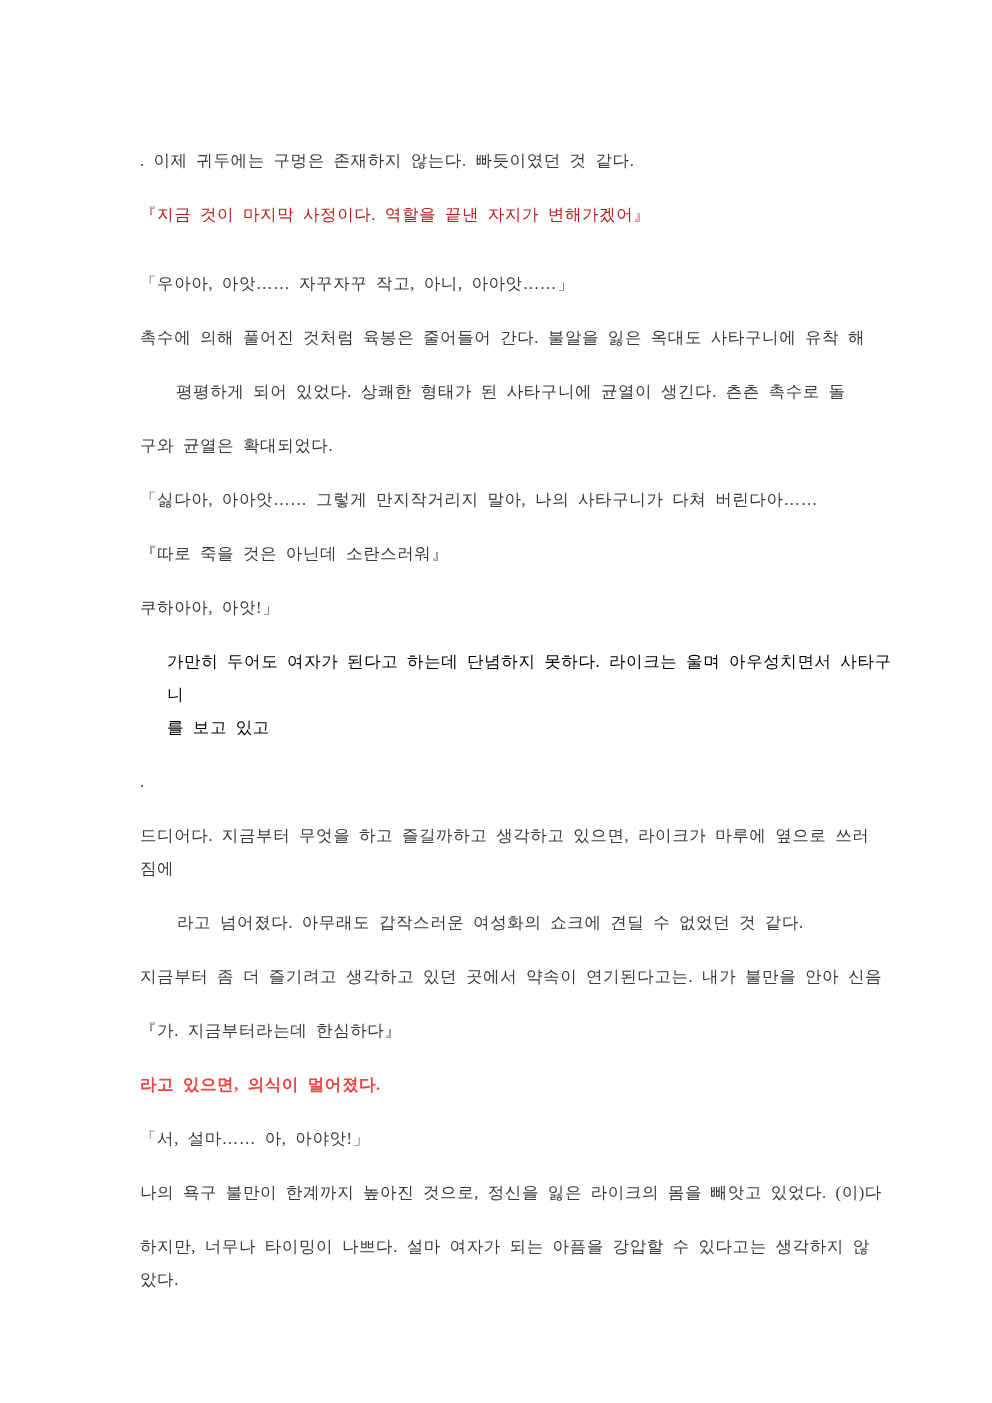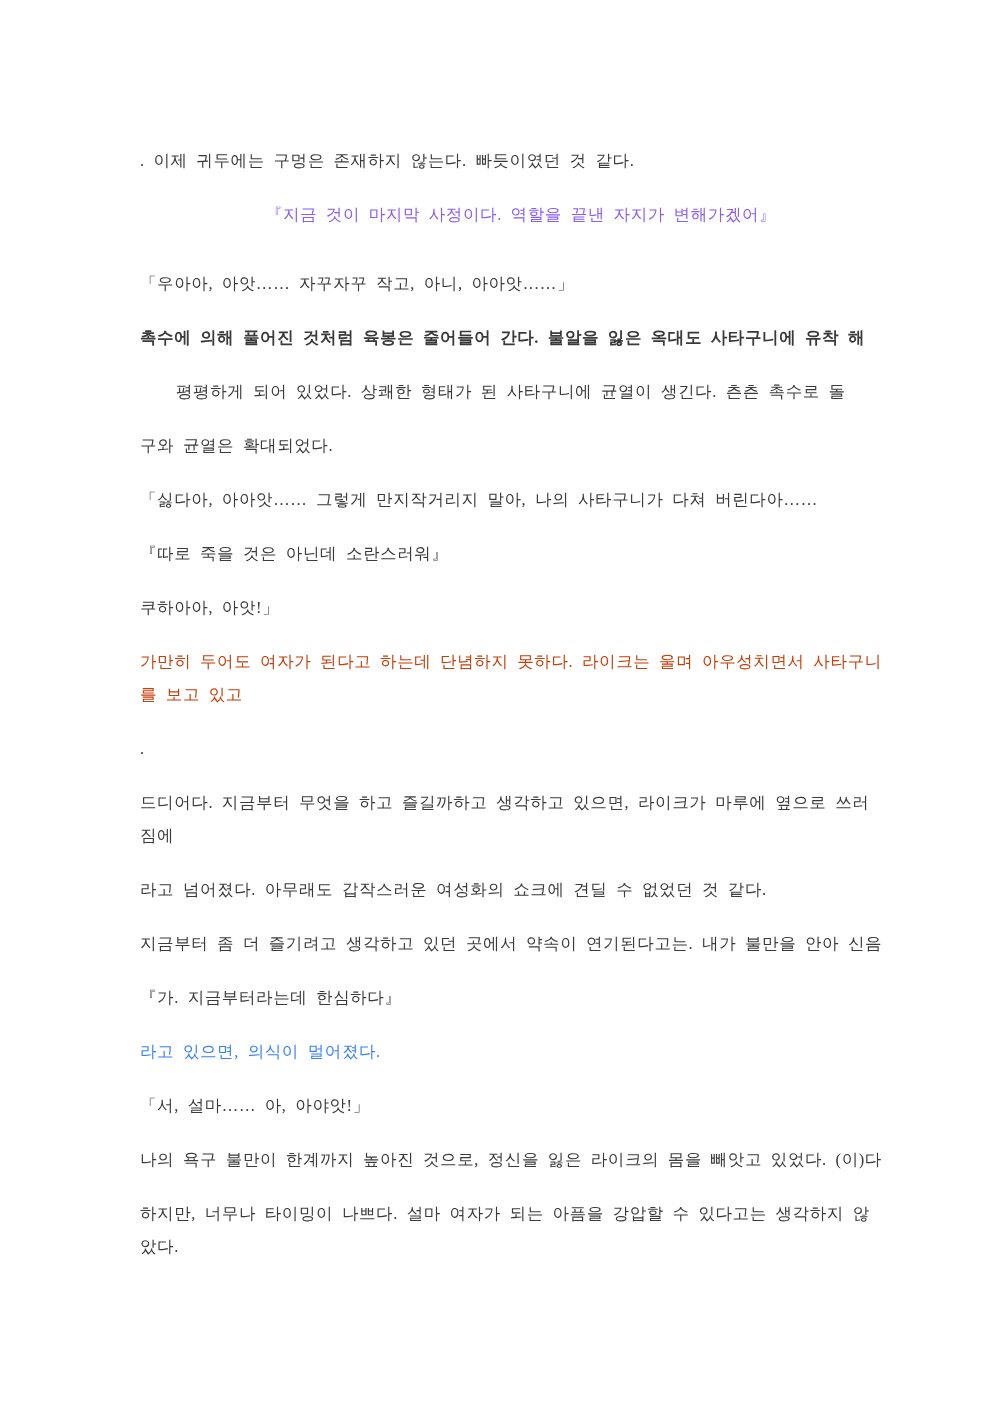--- a/index.html
+++ b/index.html
@@ -34,35 +34,35 @@
     text-align: left;
   }
 </style>
 </head>
 <body style="background: rgb(255, 255, 255);">
 
 <main class="page">
   <div class="text-content">
 
   <p class="para" style="color: rgb(58, 58, 58);">. 이제 귀두에는 구멍은 존재하지 않는다. 빠듯이였던 것 같다.</p>
-      <p class="para" style="color: #8b5cf6; text-align: center;">『지금 것이 마지막 사정이다. 역할을 끝낸 자지가 변해가겠어』</p>
+      <p class="para" style="color: #b91c1c;">『지금 것이 마지막 사정이다. 역할을 끝낸 자지가 변해가겠어』</p>
       <p class="para" style="color: rgb(58, 58, 58); margin-top: 36px;">「우아아, 아앗…… 자꾸자꾸 작고, 아니, 아아앗……」</p>
-      <p class="para" style="color: rgb(58, 58, 58); font-weight: bold;">촉수에 의해 풀어진 것처럼 육봉은 줄어들어 간다. 불알을 잃은 옥대도 사타구니에 유착 해</p>
+      <p class="para" style="color: rgb(58, 58, 58);">촉수에 의해 풀어진 것처럼 육봉은 줄어들어 간다. 불알을 잃은 옥대도 사타구니에 유착 해</p>
       <p class="para" style="color: rgb(58, 58, 58); margin-left: 36px;">평평하게 되어 있었다. 상쾌한 형태가 된 사타구니에 균열이 생긴다. 츤츤 촉수로 돌</p>
       <p class="para" style="color: rgb(58, 58, 58);">구와 균열은 확대되었다.</p>
       <p class="para" style="color: rgb(58, 58, 58);">「싫다아, 아아앗…… 그렇게 만지작거리지 말아, 나의 사타구니가 다쳐 버린다아……</p>
       <p class="para" style="color: rgb(58, 58, 58);">『따로 죽을 것은 아닌데 소란스러워』</p>
       <p class="para" style="color: rgb(58, 58, 58);">쿠하아아, 아앗!」</p>
-      <p class="para" style="color: #c2410c;">가만히 두어도 여자가 된다고 하는데 단념하지 못하다. 라이크는 울며 아우성치면서 사타구니
+      <p class="para" style="color: #000000; margin-left: 27px;">가만히 두어도 여자가 된다고 하는데 단념하지 못하다. 라이크는 울며 아우성치면서 사타구니
 를 보고 있고</p>
       <p class="para" style="color: rgb(58, 58, 58);">.</p>
       <p class="para" style="color: rgb(58, 58, 58); margin-top: 19px;">드디어다. 지금부터 무엇을 하고 즐길까하고 생각하고 있으면, 라이크가 마루에 옆으로 쓰러
 짐에</p>
-      <p class="para" style="color: rgb(58, 58, 58);">라고 넘어졌다. 아무래도 갑작스러운 여성화의 쇼크에 견딜 수 없었던 것 같다.</p>
+      <p class="para" style="color: rgb(58, 58, 58); margin-left: 37px;">라고 넘어졌다. 아무래도 갑작스러운 여성화의 쇼크에 견딜 수 없었던 것 같다.</p>
       <p class="para" style="color: rgb(58, 58, 58);">지금부터 좀 더 즐기려고 생각하고 있던 곳에서 약속이 연기된다고는. 내가 불만을 안아 신음</p>
       <p class="para" style="color: rgb(58, 58, 58);">『가. 지금부터라는데 한심하다』</p>
-      <p class="para" style="color: #3b82f6;">라고 있으면, 의식이 멀어졌다.</p>
+      <p class="para" style="color: #ef4444; font-weight: bold;">라고 있으면, 의식이 멀어졌다.</p>
       <p class="para" style="color: rgb(58, 58, 58);">「서, 설마…… 아, 아야앗!」</p>
       <p class="para" style="color: rgb(58, 58, 58);">나의 욕구 불만이 한계까지 높아진 것으로, 정신을 잃은 라이크의 몸을 빼앗고 있었다. (이)다</p>
       <p class="para" style="color: rgb(58, 58, 58);">하지만, 너무나 타이밍이 나쁘다. 설마 여자가 되는 아픔을 강압할 수 있다고는 생각하지 않
 았다.</p>
     </div>
 </main>
 
 </body></html>

